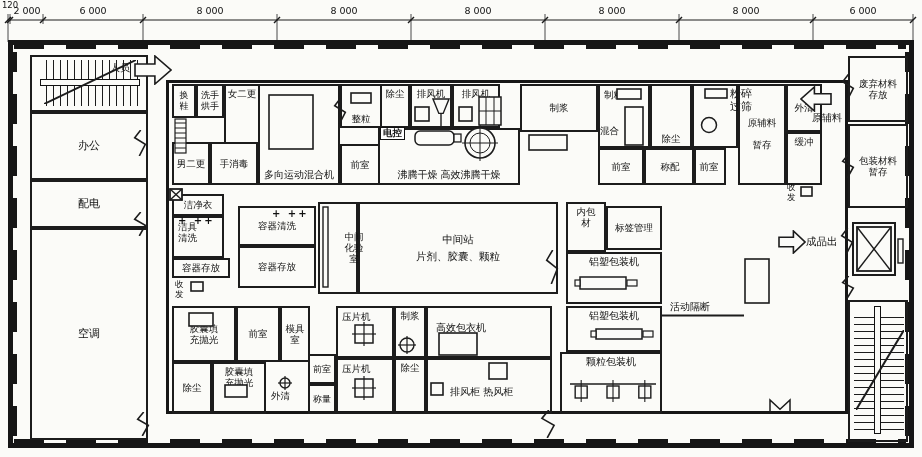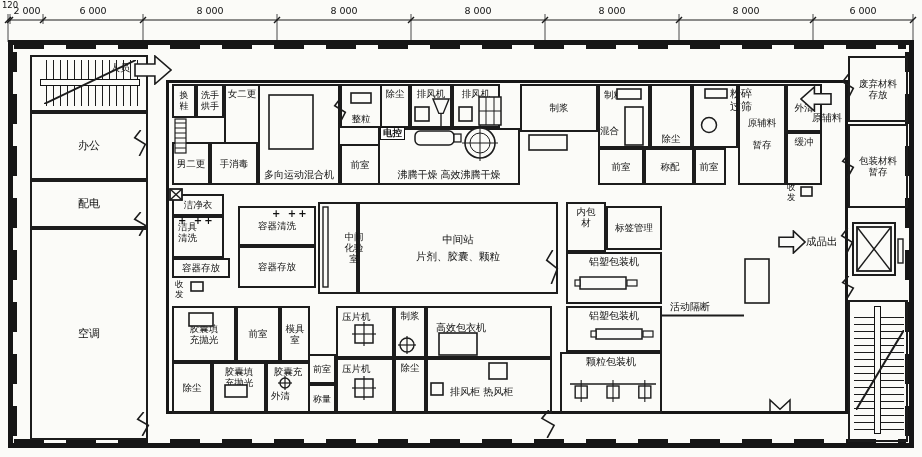--- a/index.html
+++ b/index.html
@@ -213,23 +213,20 @@
       <span class="rlabel pos-c" style="font-size: 9.5px;">模具
 室</span>
     </div>
     <div class="room" style="left: 172px; top: 362px; width: 40px; height: 52px;">
       <span class="rlabel pos-c" style="font-size: 9.5px;">除尘</span>
     </div>
     <div class="room" style="left: 212px; top: 362px; width: 54px; height: 52px;">
       <span class="rlabel pos-t" style="font-size: 9.5px;">胶囊填
 充抛光</span>
     </div>
-    <div class="room" style="left: 266px; top: 362px; width: 44px; height: 52px;">
-      <span class="rlabel pos-t" style="font-size: 9.5px;">胶囊充</span>
-    </div>
     <div class="room" style="left: 308px; top: 354px; width: 28px; height: 30px;">
       <span class="rlabel pos-c" style="font-size: 9px;">前室</span>
     </div>
     <div class="room" style="left: 308px; top: 384px; width: 28px; height: 30px;">
       <span class="rlabel pos-c" style="font-size: 9px;">称量</span>
     </div>
     <div class="room" style="left: 336px; top: 306px; width: 58px; height: 52px;">
       <span class="rlabel pos-tl" style="font-size: 9.5px;">压片机</span>
     </div>
     <div class="room" style="left: 336px; top: 358px; width: 58px; height: 56px;">

